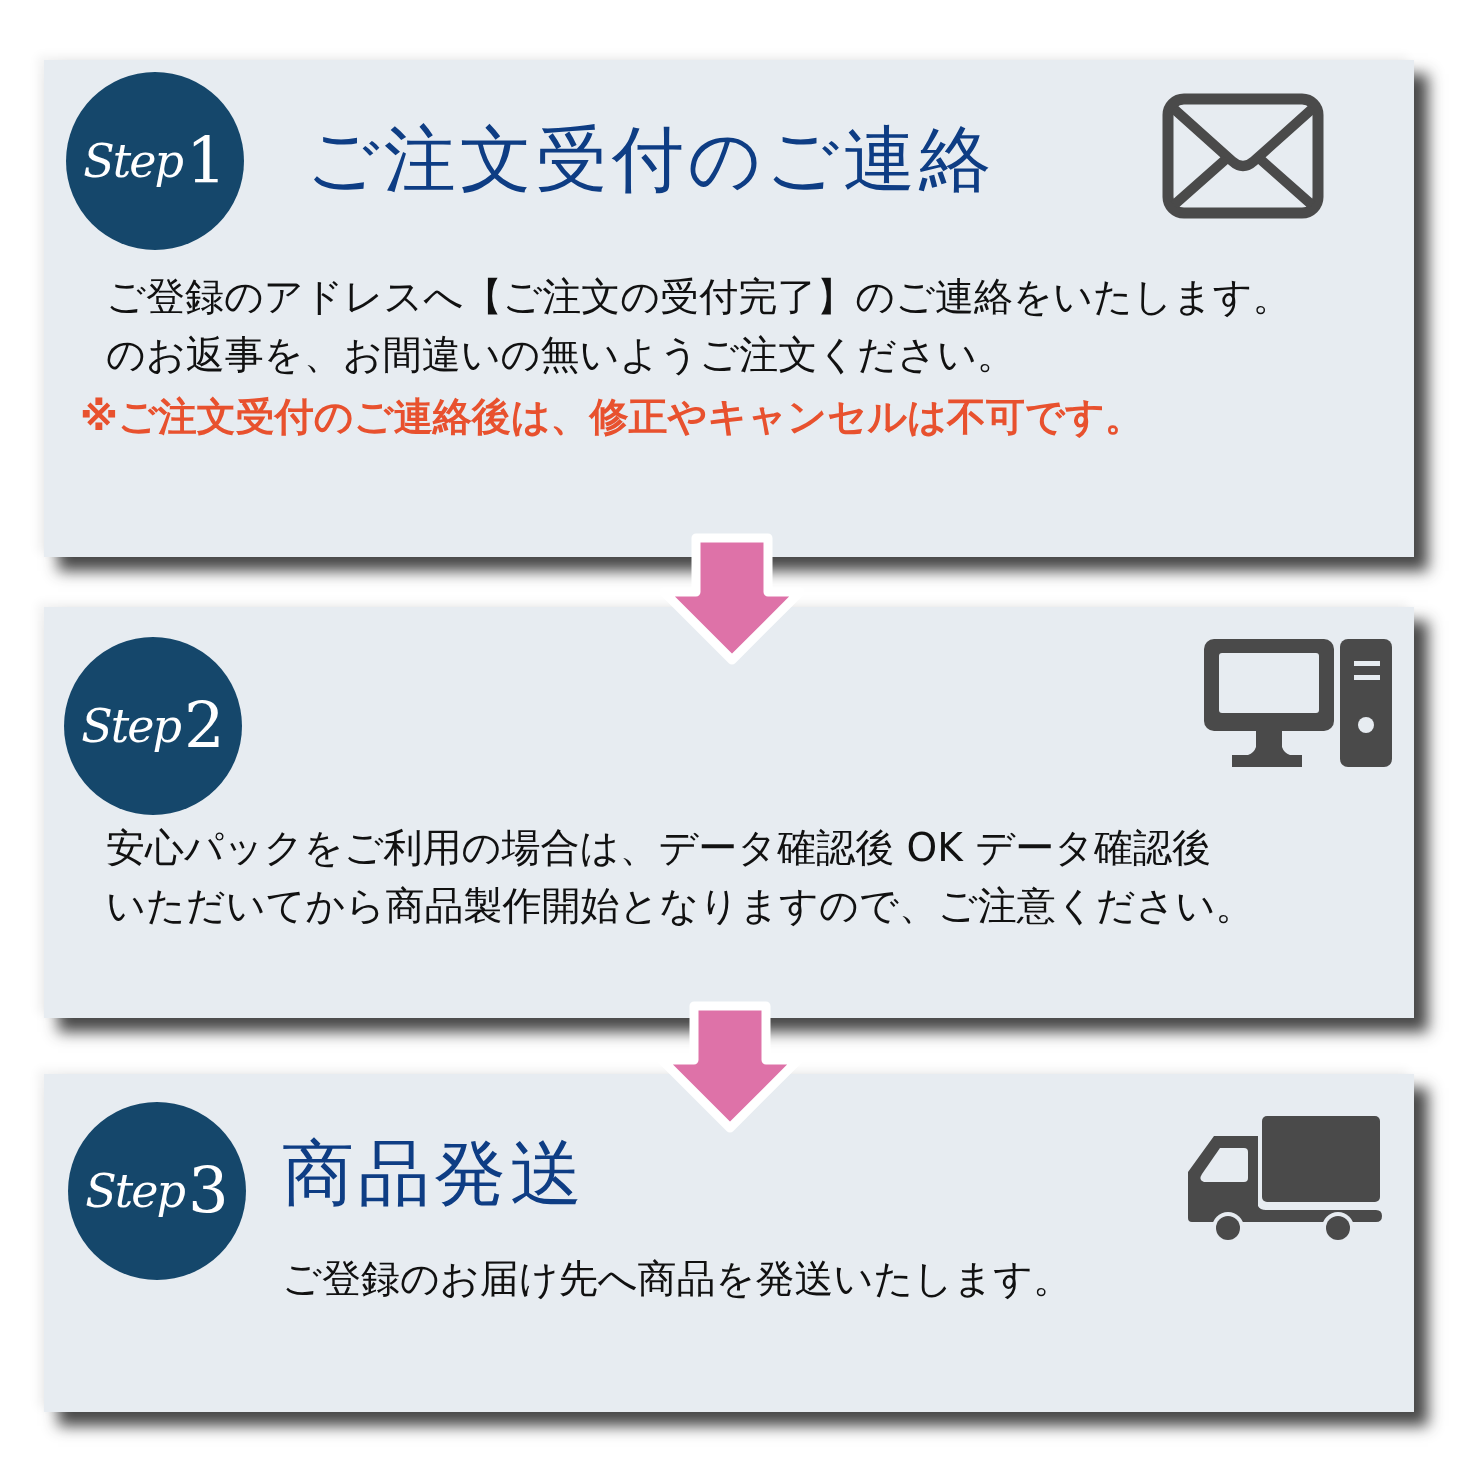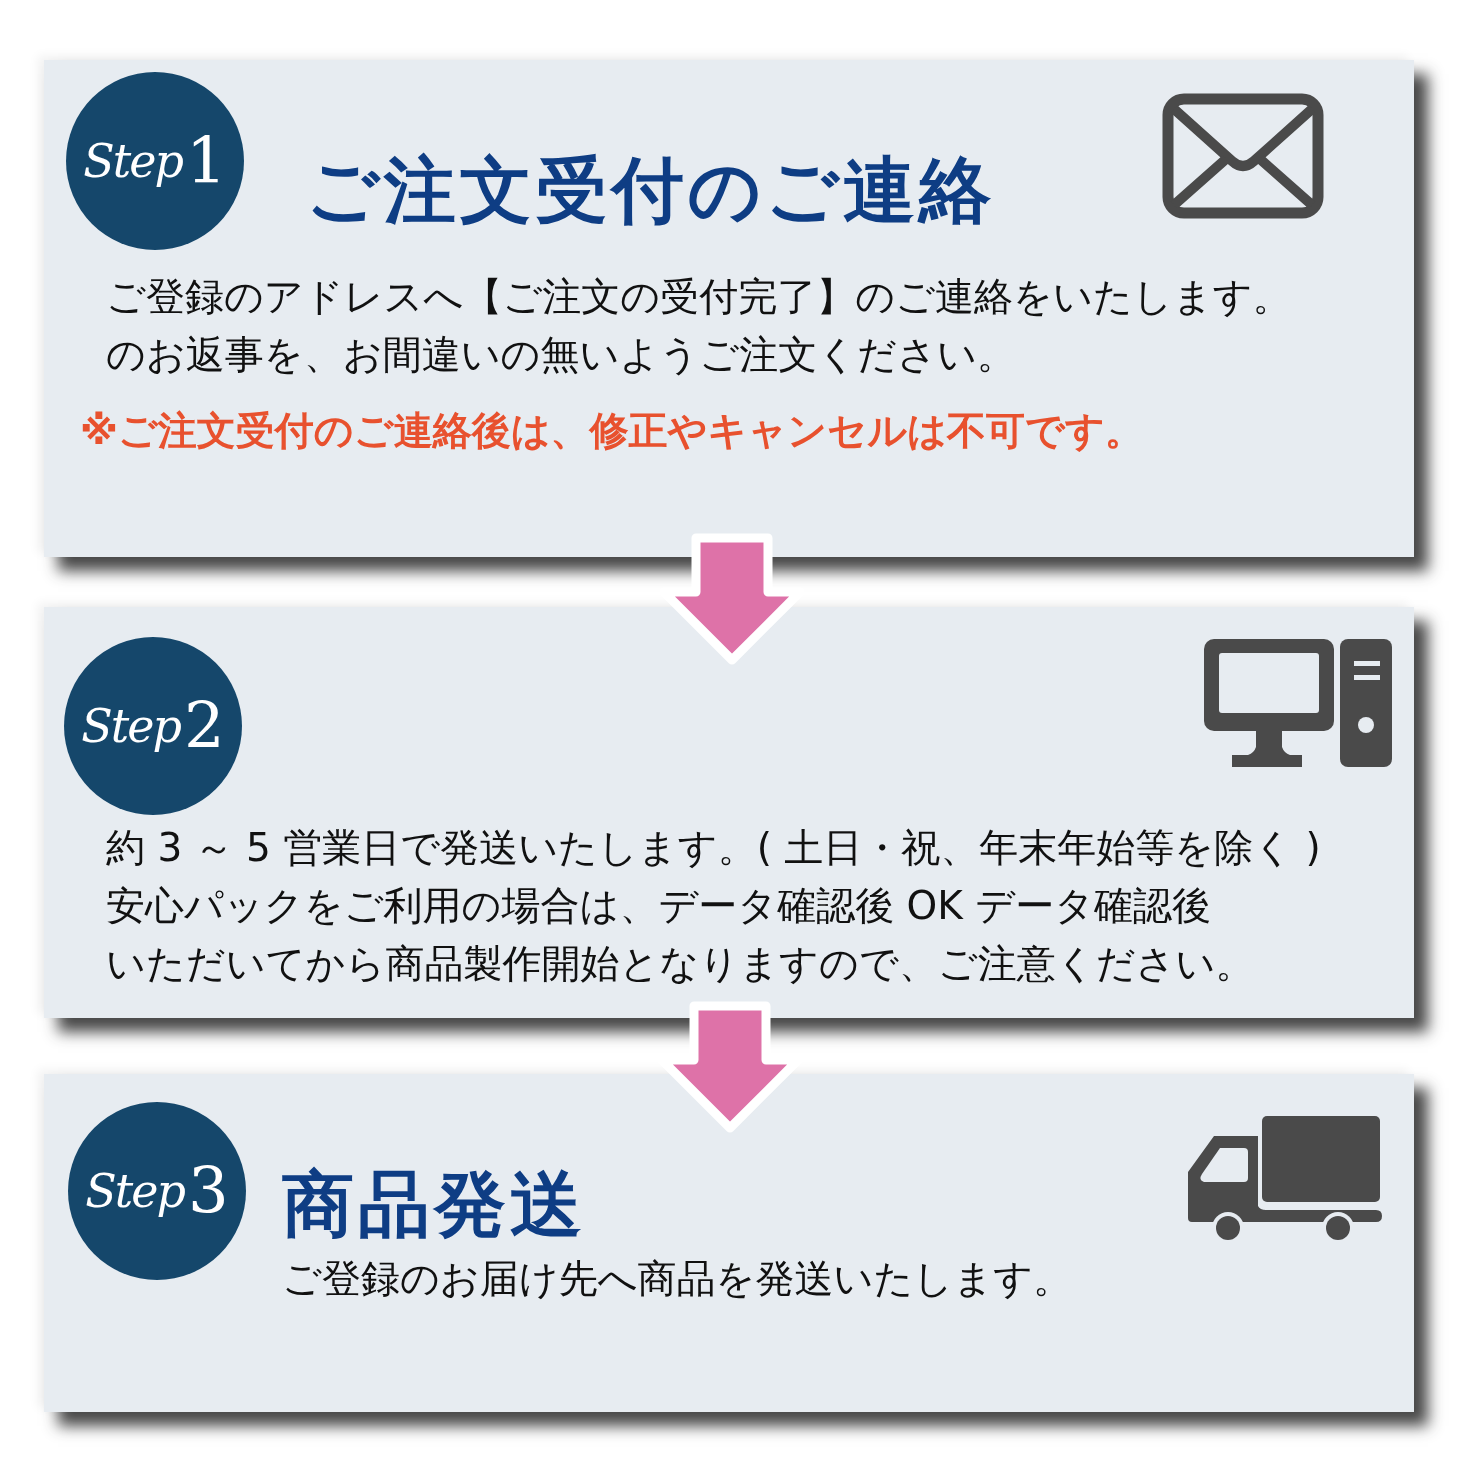--- a/index.html
+++ b/index.html
@@ -17,22 +17,22 @@
 
   .badge {
     position:absolute; width:178px; height:178px; border-radius:50%;
     background:#15476b; color:#ffffff; display:flex; align-items:center; justify-content:center;
     font-family:"DejaVu Serif", "Liberation Serif", serif; font-style:italic;
   }
   .badge .step-word { font-size:46px; letter-spacing:-2px; }
   .badge .step-num { font-size:64px; font-style:normal; margin-left:4px; font-weight:normal; }
 
   .title {
-    position:absolute; color:#0e3d84; font-weight:bold; font-size:72px; letter-spacing:4px;
-    font-family:"DejaVu Sans", "Liberation Sans", sans-serif; white-space:nowrap;margin-top:31px;
+    position:absolute; color:#0e3d84; font-weight:normal; font-size:72px; letter-spacing:4px;
+    font-family:"DejaVu Sans", "Liberation Sans", sans-serif; white-space:nowrap;
   }
   .body-text {
     position:absolute; color:#111111; font-size:39px; line-height:58px; white-space:nowrap;
     font-family:"DejaVu Sans", "Liberation Sans", sans-serif;
   }
   .body-text .line { display:block;margin-left:16px; }
   .warning { color:#e8512e; font-weight:bold; }
 
   .icon { position:absolute; }
   .arrow { position:absolute; width:160px; height:140px; z-index:5; }
@@ -47,21 +47,21 @@
   </div>
   <div class="title" style="left:262px; top:52px;">ご注文受付のご連絡</div>
   <svg class="icon" style="left:1118px; top:33px;" width="162" height="126" viewBox="0 0 162 126">
     <rect x="6" y="6" width="150" height="114" rx="16" ry="16" fill="none" stroke="#4a4a4a" stroke-width="11"></rect>
     <path d="M12 16 L70 68 Q81 78 92 68 L150 16" fill="none" stroke="#4a4a4a" stroke-width="10"></path>
     <path d="M12 112 L64 66 M150 112 L98 66" fill="none" stroke="#4a4a4a" stroke-width="10"></path>
   </svg>
   <div class="body-text" style="left:46px; top:208px;">
     <span class="line">ご登録のアドレスへ【ご注文の受付完了】のご連絡をいたします。</span>
     <span class="line">のお返事を、お間違いの無いようご注文ください。</span>
-    <span class="line warning" style="margin-left:-10px; margin-top:18px;">※ご注文受付のご連絡後は、修正やキャンセルは不可です。</span>
+    <span class="line warning" style="margin-left:-10px; margin-top:4px;">※ご注文受付のご連絡後は、修正やキャンセルは不可です。</span>
   </div>
 </div>
 
 <svg class="arrow" style="left:652px; top:528px;" viewBox="0 0 160 140">
   <path d="M44 10 L116 10 L116 64 L148 64 L80 132 L12 64 L44 64 Z" fill="#de72a8" stroke="#ffffff" stroke-width="9" stroke-linejoin="round"></path>
 </svg>
 
 <div class="card" id="card2">
   <div class="badge" style="left:20px; top:30px;">
     <span class="step-word">Step</span>
@@ -70,21 +70,20 @@
   <svg class="icon" style="left:1160px; top:30px;" width="190" height="132" viewBox="0 0 190 132">
     <rect x="0" y="2" width="130" height="92" rx="10" fill="#4a4a4a"></rect>
     <rect x="15" y="16" width="100" height="60" rx="3" fill="#e7ecf1"></rect>
     <path d="M52 92 L78 92 L78 110 Q80 116 86 118 L98 118 L98 130 L28 130 L28 118 L44 118 Q50 116 52 110 Z" fill="#4a4a4a"></path>
     <rect x="136" y="2" width="52" height="128" rx="8" fill="#4a4a4a"></rect>
     <rect x="150" y="24" width="26" height="5" fill="#e7ecf1"></rect>
     <rect x="150" y="38" width="26" height="5" fill="#e7ecf1"></rect>
     <circle cx="162" cy="88" r="8" fill="#e7ecf1"></circle>
   </svg>
   <div class="body-text" style="left:46px; top:212px;">
-    <span class="line">約 3 ～ 5 営業日で発送いたします。( 土日・祝、年末年始等を除く )</span>
     <span class="line">安心パックをご利用の場合は、データ確認後 OK データ確認後</span>
     <span class="line">いただいてから商品製作開始となりますので、ご注意ください。</span>
   </div>
 </div>
 
 <svg class="arrow" style="left:650px; top:996px;" viewBox="0 0 160 140">
   <path d="M44 10 L116 10 L116 64 L148 64 L80 132 L12 64 L44 64 Z" fill="#de72a8" stroke="#ffffff" stroke-width="9" stroke-linejoin="round"></path>
 </svg>
 
 <div class="card" id="card3">

